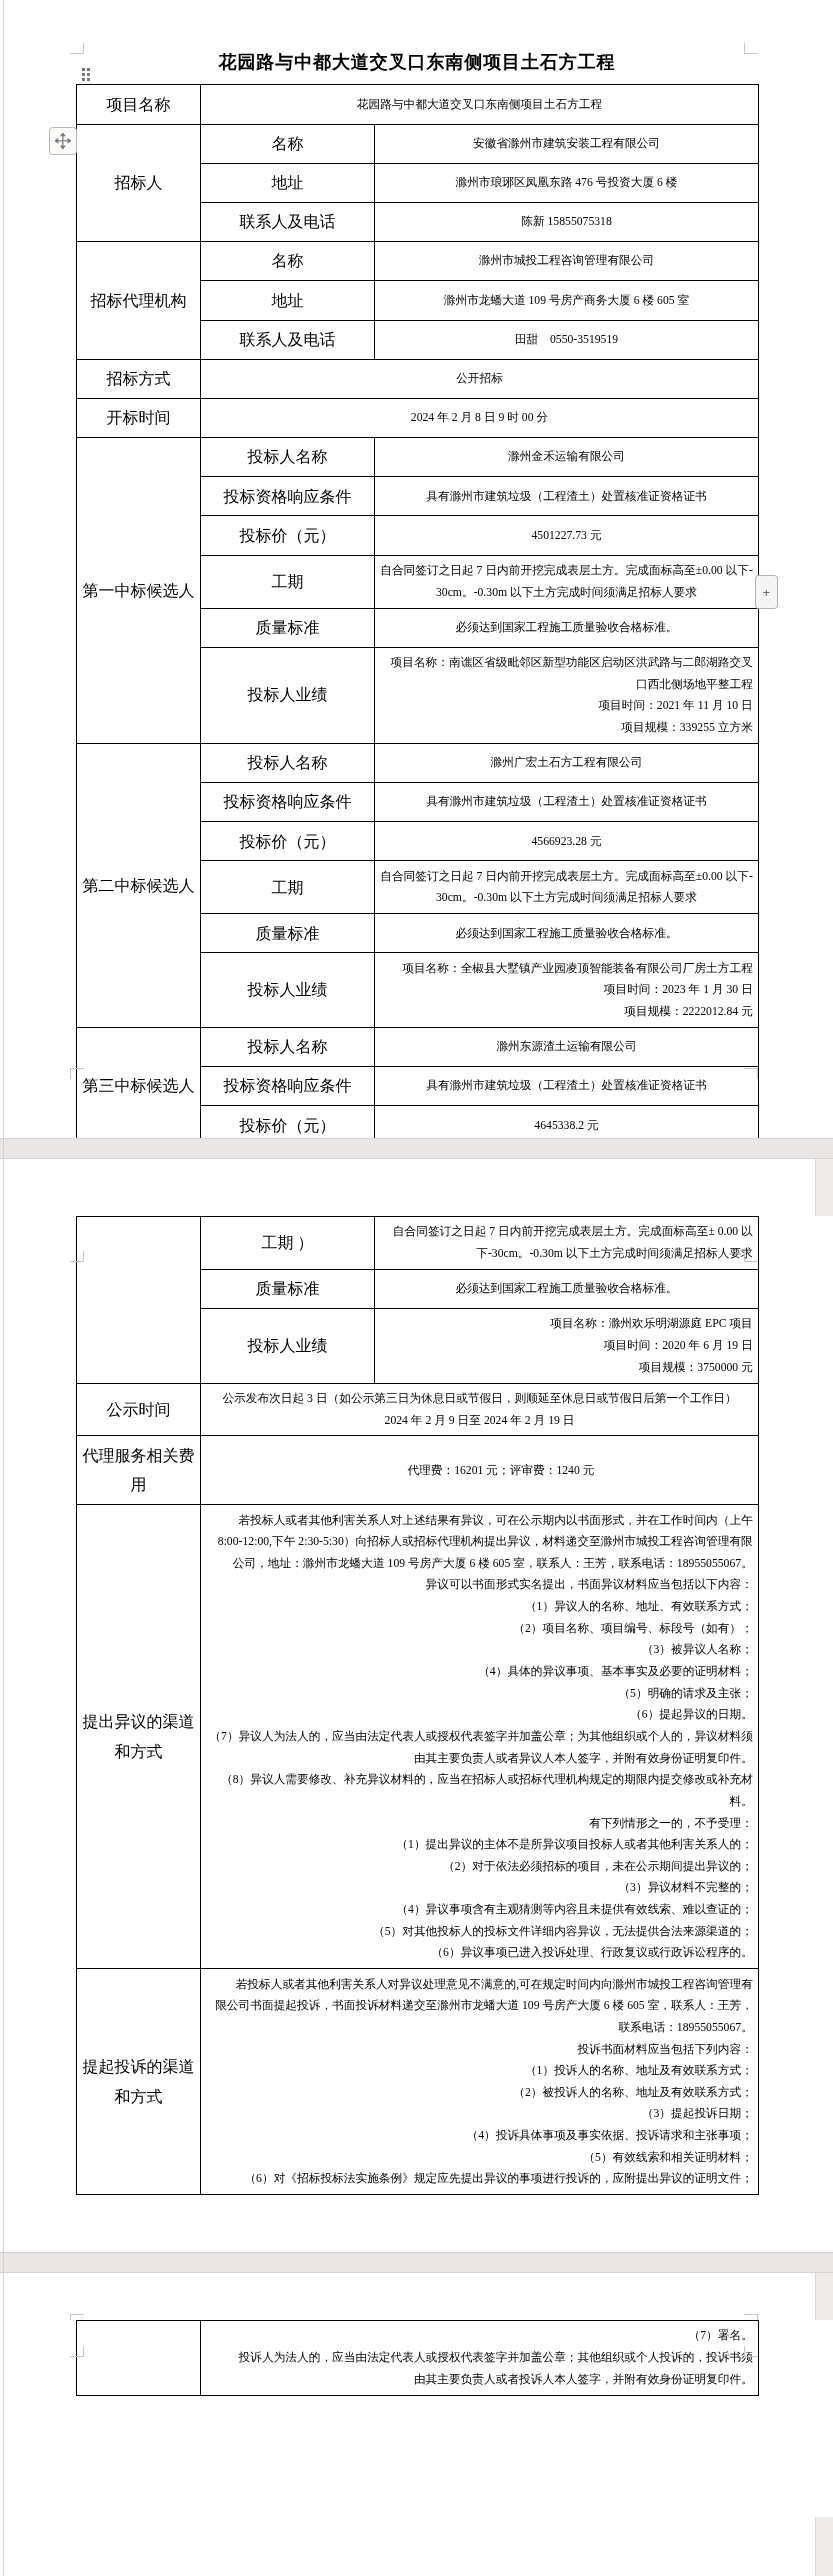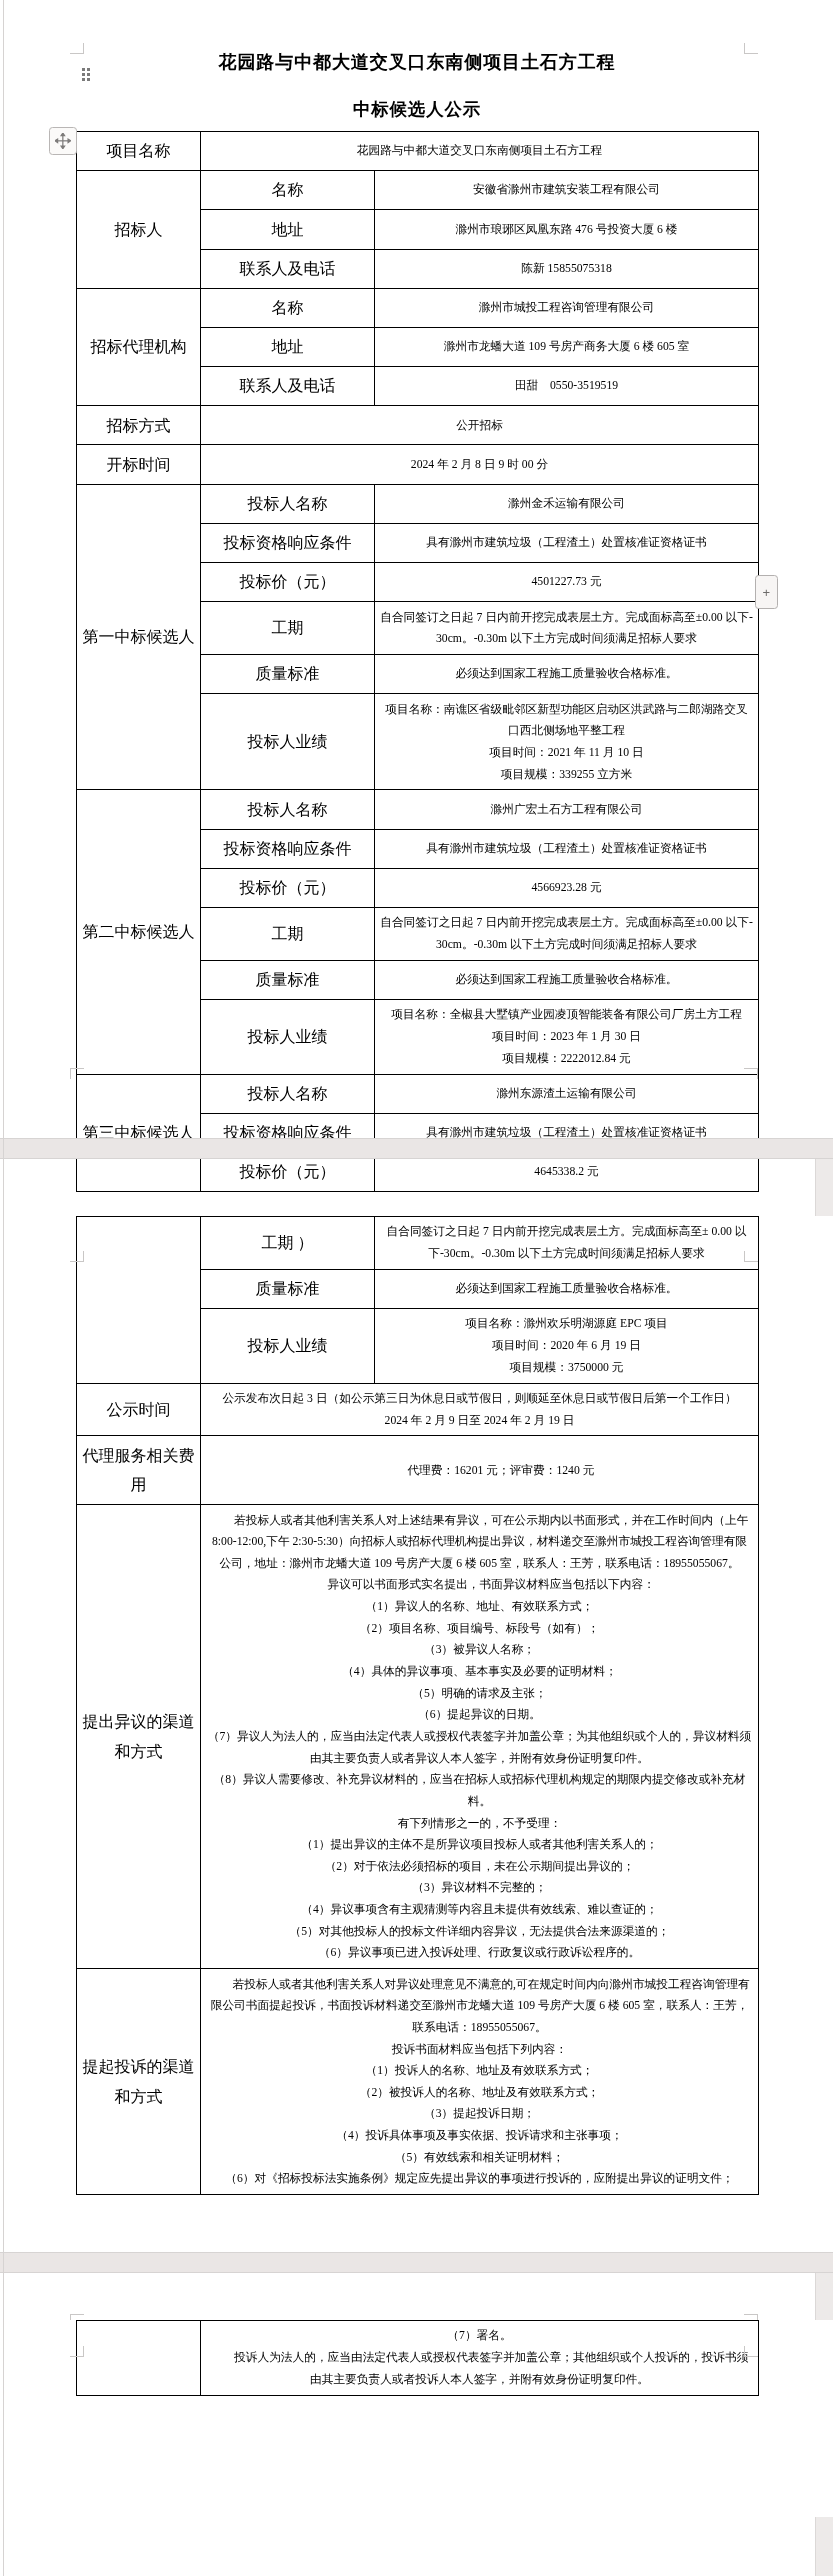--- a/index.html
+++ b/index.html
@@ -34,21 +34,21 @@
   .plus-button { position:absolute; left:755px; top:575px; width:22.6px; height:34px;
     border:0.9px solid #b3b0af; border-radius:3.5px; background:#f7f5f4; color:#6d6b6a;
     font-family:"Liberation Sans",sans-serif; font-size:13px;
     display:flex; align-items:center; justify-content:center; z-index:4; }
 
   table.doc { border-collapse:collapse; table-layout:fixed; width:682px; margin-left:76px;
     border:1.7px solid #000; font-size:11.7px; }
   table.doc td { border:0.9px solid #000; padding:4.3px 5.2px; text-align:center; vertical-align:middle;
     line-height:1.85; word-break:break-all; }
   table.doc td.lbl { font-size:16px; }
-  table.doc td.left { text-align:center; }
+  table.doc td.left { text-align:right; }
   table.doc td.pre { white-space:pre-line; }
   table.doc td.h32 { height:28px; }
   .t1 col.c1 { width:124px; } .t1 col.c2 { width:174px; } .t1 col.c3 { width:384px; }
   .t2 { margin-top:57px; }
   .t3 { margin-top:47px;padding-left:16px; }
   .bigtext { font-size:11.7px; line-height:2.0; }
 </style>
 </head>
 <body>
 
@@ -65,21 +65,20 @@
     <i></i>
       <i></i>
       <i></i>
       <i></i>
       <i></i>
       <i></i>
   </div>
 
   <div class="titles">
     <div class="title1">花园路与中都大道交叉口东南侧项目土石方工程</div>
-    <div class="title2">中标候选人公示</div>
   </div>
 
   <div class="move-handle">
     <svg width="15.7" height="15.7" viewBox="0 0 18 18">
       <g stroke="#7d7b7a" stroke-width="1.4" fill="#7d7b7a">
         <line x1="9" y1="3" x2="9" y2="15"></line>
           <line x1="3" y1="9" x2="15" y2="9"></line>
         <path d="M9 0 L11 3 L7 3 Z"></path>
           <path d="M9 18 L11 15 L7 15 Z"></path>
         <path d="M0 9 L3 7 L3 11 Z"></path>

